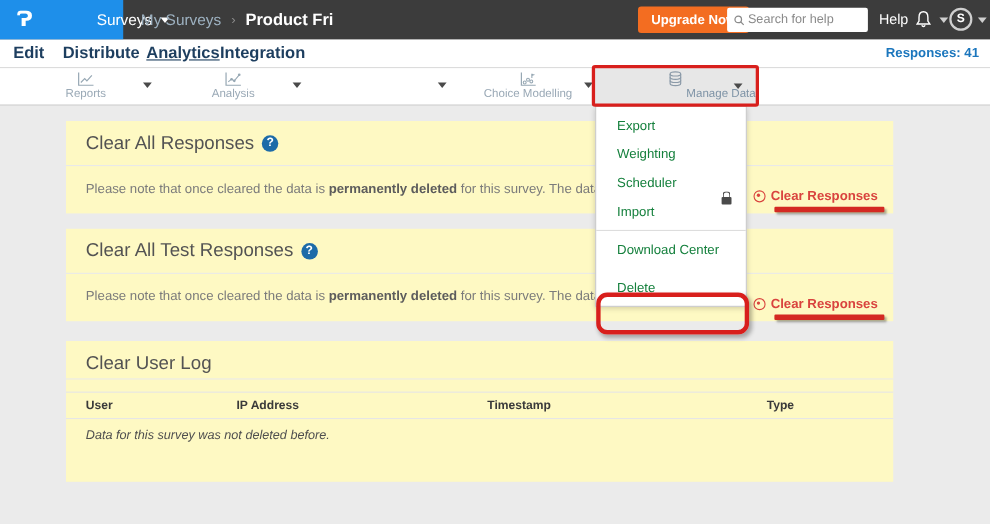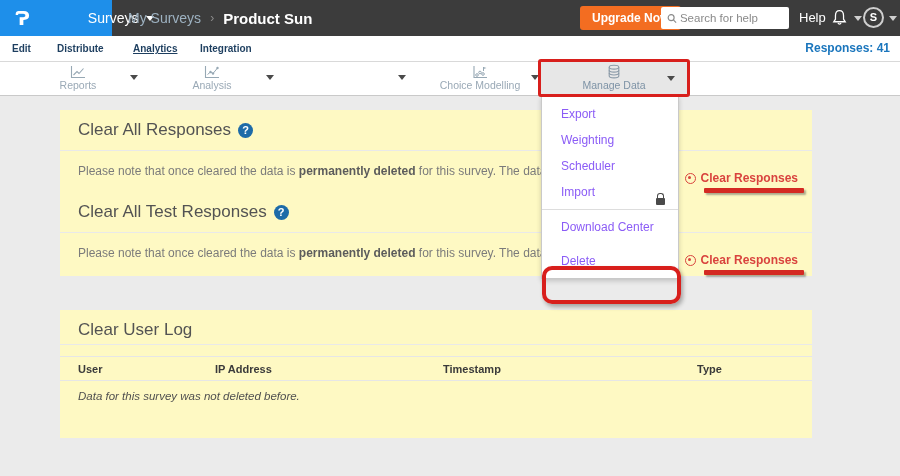--- a/index.html
+++ b/index.html
@@ -31,60 +31,60 @@
   .searchbox input::placeholder { color:#8a8a8a; }
   .help-label { position:absolute; left:799px; top:0; height:36px; line-height:36px; color:#fff; font-size:13px; }
   .bell { position:absolute; left:831px; top:9px; }
   .tb-caret-1 { position:absolute; left:854px; top:16px; color:#cfcfcf; }
   .avatar { position:absolute; left:863px; top:7px; width:21px; height:21px; border:2px solid #cfcfcf;
             border-radius:50%; color:#fff; font-size:11px; font-weight:700; text-align:center; line-height:17px; }
   .tb-caret-2 { position:absolute; left:889px; top:16px; color:#cfcfcf; }
   
   .subnav { position:absolute; left:0; top:36px; width:900px; height:26px; background:#fff;
             border-bottom:1px solid #d9d9d9; }
-  .subnav-item { position:absolute; top:0; height:26px; line-height:25px; font-size:10px;
+  .subnav-item { position:absolute; top:0; height:26px; line-height:25px; font-size:15px;
                  font-weight:700; color:#1d3e5f; cursor:pointer; }
   .subnav-item.active { text-decoration:underline; }
   .responses { position:absolute; right:10px; top:0; height:26px; line-height:25px;
                font-size:12px; font-weight:700; color:#1b76bd; }
   
   .toolbar { position:absolute; left:0; top:62px; width:900px; height:34px; background:#fff;
              border-bottom:1px solid #c9c9c9; }
   .tb-item { position:absolute; top:0; width:110px; height:33px; text-align:center; cursor:pointer; }
   .tb-item svg { display:block; margin:3px auto 0; }
   .tb-label { font-size:10.5px; color:#9aa9b6; line-height:11px; }
   .tb-dd { position:absolute; top:13px; color:#4a4a4a; cursor:pointer; }
   .tb-manage { position:absolute; left:541px; top:0; width:146px; height:33px; background:#e7e7e7;
-               text-align:center; cursor:pointer; }
+               text-align:right; cursor:pointer; }
   .tb-manage svg { display:block; margin:2px auto 0; }
   .tb-manage .tb-label { color:#7e93a6; }
   .tb-manage .caret { position:absolute; right:12px; top:14px; color:#4a4a4a; }
   
   .menu { position:absolute; left:541px; top:96px; width:138px; background:#fff;
           border:1px solid #c9c9c9; box-shadow:0 2px 5px rgba(0,0,0,.18); z-index:40; padding:4px 0; }
-  .menu-item { height:26px; line-height:26px; padding:0 13px 0 19px; font-size:12px; color:#8b5cf6;
-               display:flex; align-items:flex-end; justify-content:space-between; cursor:pointer; }
+  .menu-item { height:26px; line-height:26px; padding:0 13px 0 19px; font-size:12px; color:#15803d;
+               display:flex; align-items:flex-start; justify-content:space-between; cursor:pointer; }
   .menu-divider { border-top:1px solid #ddd; margin:4px 0; }
   .menu-item.delete { margin-top:8px; }
   .lock { display:inline-block; position:relative; width:9px; height:7px; background:#4a4a4a;
           border-radius:1px; }
   .lock::before { content:""; position:absolute; top:-5px; left:1px; width:5px; height:5px;
                   border:1.5px solid #4a4a4a; border-bottom:none; border-radius:3px 3px 0 0; }
   
   .ann-box-manage { position:absolute; left:538px; top:59px; width:152px; height:38px;
                     border:3px solid #d81f1c; border-radius:3px; z-index:60; pointer-events:none; }
   .ann-box-delete { position:absolute; left:542px; top:266px; width:139px; height:38px;
                     border:4px solid #d81f1c; border-radius:10px; z-index:60; pointer-events:none;
                     box-shadow:2px 3px 4px rgba(0,0,0,.30); }
   .ann-underline { position:absolute; right:8px; top:78px; width:100px; height:5px; background:#d42a22;
                    border-radius:1px; box-shadow:2px 2px 2px rgba(70,70,70,.45); z-index:30; pointer-events:none; }
   
   .panel { position:absolute; left:60px; width:752px; background:#fef9c3; }
   .panel-1 { top:110px; height:84px; }
-  .panel-2 { top:192px; height:84px; }
+  .panel-2 { top:208px; height:84px; }
   .panel-3 { top:310px; height:128px; }
   .panel-title { position:absolute; left:18px; top:10px; font-size:17px; color:#535353;
                  font-weight:400; display:flex; align-items:center; gap:7px; }
   .qicon { display:inline-block; width:15px; height:15px; border-radius:50%; background:#1d6ba8;
            color:#fff; font-size:11px; font-weight:700; text-align:center; line-height:15px; cursor:pointer; }
   .panel-divider { position:absolute; left:0; right:0; top:40px; border-top:1px solid #e9e9e9; }
   .panel-note { position:absolute; left:18px; top:54px; font-size:12px; color:#7b7b7b; }
   .panel-note b { color:#5c5c5c;text-align:right; }
   .clear-link { position:absolute; right:14px; top:61px; color:#d9433e; font-size:12px; font-weight:700;
                 display:flex; align-items:center; gap:5px; cursor:pointer; z-index:31; }
@@ -106,21 +106,21 @@
 
   <div class="topbar">
     <div class="brand">
       <span class="logo">Ɂ</span>
       <span class="brand-label">Surveys</span>
       <span class="caret"></span>
     </div>
     <div class="breadcrumb">
       <span class="bc-parent">My Surveys</span>
       <span class="bc-sep">›</span>
-      <span class="bc-current">Product Sun</span>
+      <span class="bc-current">Product Fri</span>
     </div>
     <button class="upgrade-btn">Upgrade Now</button>
     <div class="searchbox">
       <svg width="11" height="11" viewBox="0 0 12 12">
         <circle cx="5" cy="5" r="3.6" fill="none" stroke="#8a8a8a" stroke-width="1.4"></circle>
         <line x1="8" y1="8" x2="11" y2="11" stroke="#8a8a8a" stroke-width="1.4"></line>
       </svg>
       <input type="text" placeholder="Search for help" style="">
     </div>
     <span class="help-label">Help</span>

